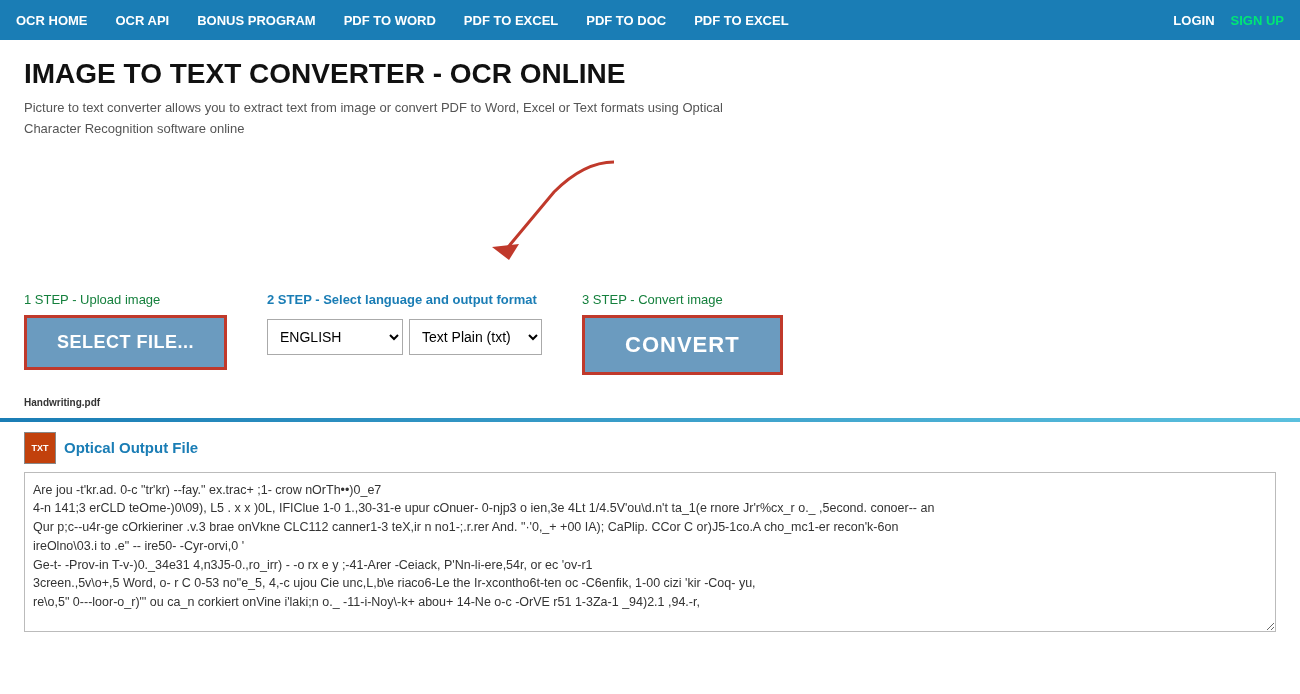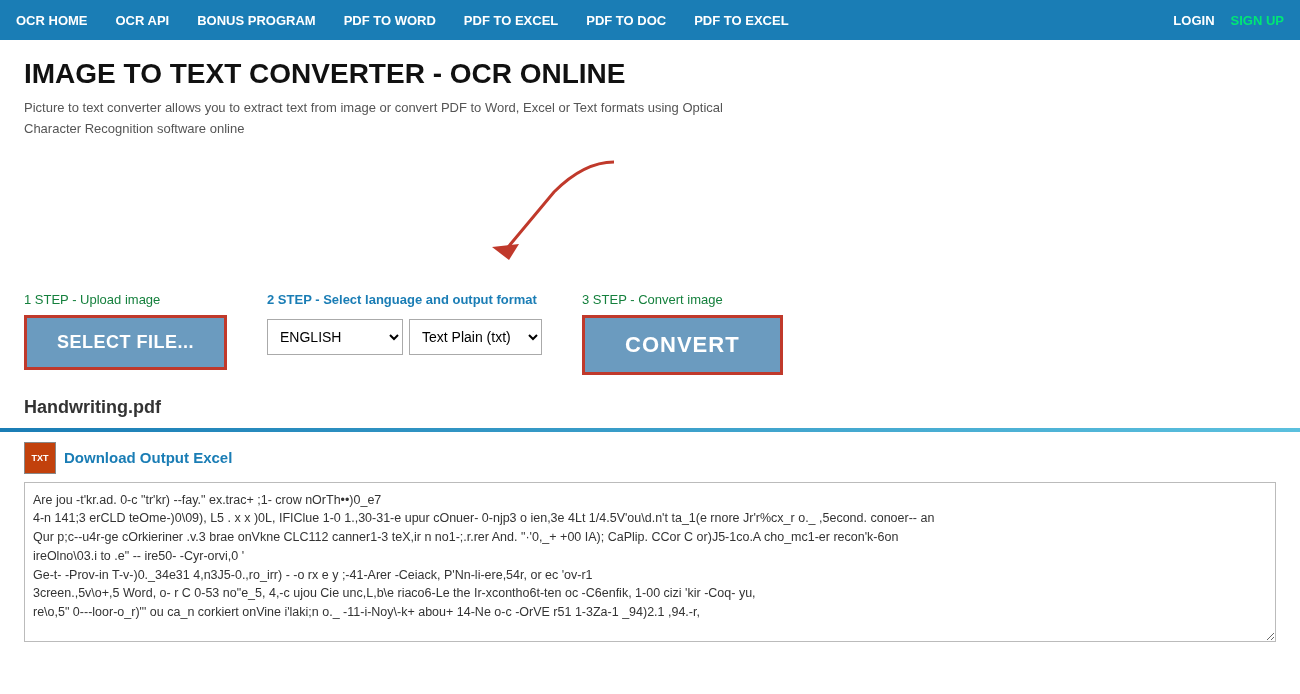--- a/index.html
+++ b/index.html
@@ -126,21 +126,21 @@
       font-size: 22px;
       font-weight: bold;
       padding: 14px 40px;
       cursor: pointer;
       min-width: 200px;
       letter-spacing: 1px;
     }
 
     
     .filename {
-      font-size: 18px;
+      font-size: 10px;
       color: #333;
       font-weight: bold;
       margin-top: 6px;
     }
 
     
     .divider {
       height: 4px;
       background: linear-gradient(to right, #1a7db5, #5bc0de);
       margin: 10px 0 10px 0;
@@ -276,21 +276,21 @@
   </div>
 
   <div class="filename">Handwriting.pdf</div>
 </div>
 
 <div class="divider"></div>
 
 <div class="output-section">
   <div class="output-header">
     <div class="txt-icon">TXT</div>
-    <a class="download-link">Download Output Excel</a>
+    <a class="download-link">Optical Output File</a>
   </div>
   <textarea class="output-textarea" style="">Are jou -t'kr.ad. 0-c "tr'kr) --fay." ex.trac+ ;1- crow nOrTh••)0_e7
 4-n 141;3 erCLD teOme-)0\09), L5 . x x )0L, IFIClue 1-0 1.,30-31-e upur cOnuer- 0-njp3 o ien,3e 4Lt 1/4.5V'ou\d.n't ta_1(e rnore Jr'r%cx_r o._ ,5econd. conoer-- an
 Qur p;c--u4r-ge cOrkieriner .v.3 brae onVkne CLC112 canner1-3 teX,ir n no1-;.r.rer And. "·'0,_+ +00 IA); CaPlip. CCor C or)J5-1co.A cho_mc1-er recon'k-6on
 ireOlno\03.i to .e" -- ire50- -Cyr-orvi,0 '
 Ge-t- -Prov-in T-v-)0._34e31 4,n3J5-0.,ro_irr) - -o rx e y ;-41-Arer -Ceiack, P'Nn-li-ere,54r, or ec 'ov-r1
 3creen.,5v\o+,5 Word, o- r C 0-53 no"e_5, 4,-c ujou Cie unc,L,b\e riaco6-Le the Ir-xcontho6t-ten oc -C6enfik, 1-00 cizi 'kir -Coq- yu,
 re\o,5" 0---loor-o_r)"' ou ca_n corkiert onVine i'laki;n o._ -11-i-Noy\-k+ abou+ 14-Ne o-c -OrVE r51 1-3Za-1 _94)2.1 ,94.-r,</textarea>
 </div>
 

